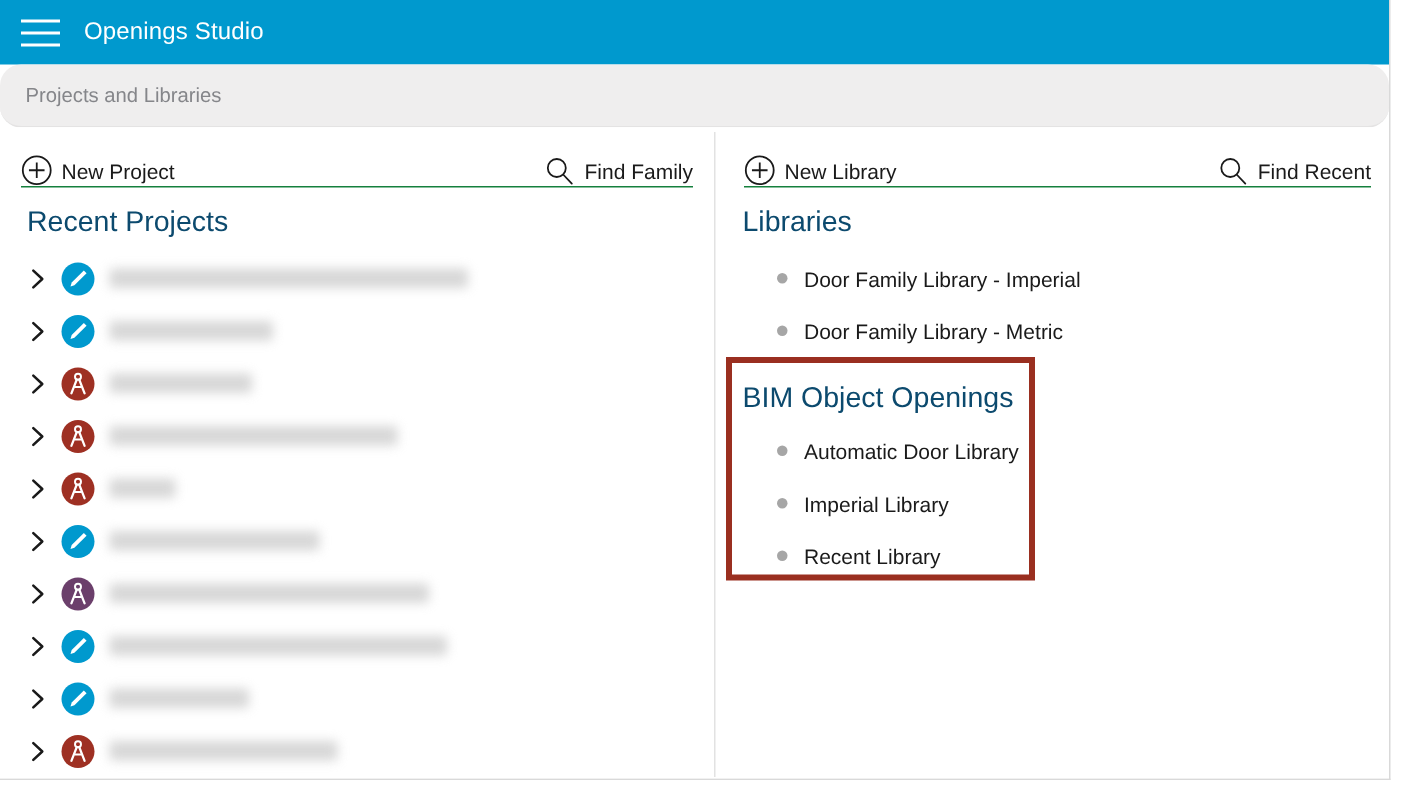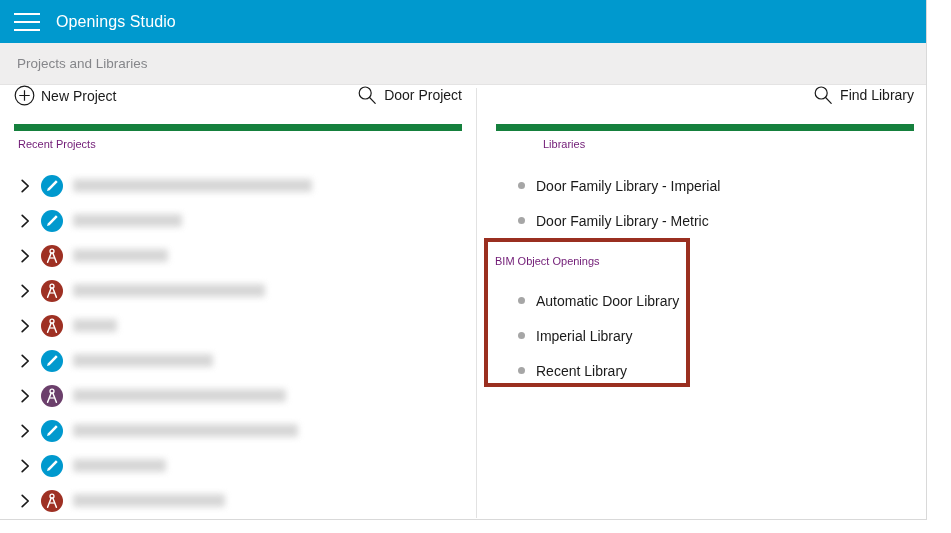--- a/index.html
+++ b/index.html
@@ -64,20 +64,21 @@
   #breadcrumb-bar {
     position: absolute;
     left: 0; top: 43px;
     width: 926px;
     height: 42px;
     background: #efeeee;
     border-bottom: 1px solid #e4e3e3;
     display: flex;
     align-items: center;
     box-sizing: border-box;
+    border-radius: 14px;
   }
   #breadcrumb-text {
     margin-left: 17px;
     font-size: 13.5px;
     color: #85868a;
     white-space: nowrap;
   }
 
   
   #content {
@@ -102,23 +103,23 @@
     height: 434px;
     box-sizing: border-box;
   }
   #projects-panel { left: 0;   width: 476px; }
   #libraries-panel { left: 477px; width: 449px; }
 
   .panel-toolbar {
     position: relative;
     height: 39px;
     margin: 0 14px 0 14px;
-    border-bottom: 7px solid #15803d;
-    display: flex;
-    align-items: flex-start;
+    border-bottom: 1px solid #15803d;
+    display: flex;
+    align-items: flex-end;
   }
   #libraries-panel .panel-toolbar { margin-left: 19px; margin-right: 12px; }
 
   .toolbar-btn {
     display: flex;
     align-items: center;
     cursor: pointer;
     background: none;
     border: none;
     padding: 0;
@@ -139,34 +140,33 @@
   }
   .search-icon {
     width: 20px;
     height: 20px;
     margin-right: 7px;
     flex: 0 0 auto;
   }
 
   
   .section-label {
-    font-size: 11px;
-    color: #701a75;
+    font-size: 19px;
+    color: #0c4a6e;
     white-space: nowrap;
   }
   #recent-projects-label {
     position: absolute;
     left: 18px;
     top: 53px;
   }
   #libraries-label {
     position: absolute;
     left: 18px;
     top: 53px;
-    margin-left: 48px;
   }
 
   
   #project-list {
     position: absolute;
     left: 0;
     top: 83px;
     width: 476px;
   }
   .project-row {
@@ -297,21 +297,21 @@
           <span class="toolbar-btn-label">New Project</span>
         </div>
         <div class="toolbar-spacer"></div>
         <div class="toolbar-btn">
           <span class="search-icon">
             <svg viewBox="0 0 20 20" width="20" height="20">
               <circle cx="8.2" cy="8.0" r="6.0" fill="none" stroke="#1a1a1a" stroke-width="1.2"></circle>
               <path d="M12.6 12.5 L18.2 18.4" stroke="#1a1a1a" stroke-width="1.2" stroke-linecap="round"></path>
             </svg>
           </span>
-          <span class="toolbar-btn-label">Door Project</span>
+          <span class="toolbar-btn-label">Find Family</span>
         </div>
       </div>
 
       <div id="recent-projects-label" class="section-label">Recent Projects</div>
 
       <div id="project-list">
           <div class="project-row">
             <span class="expand-chevron"><svg viewBox="0 0 11 16" width="11" height="16">
                 <path d="M2.2 2.4 L8.2 8.0 L2.2 13.6" fill="none" stroke="#1a1a1a" stroke-width="1.7" stroke-linecap="round" stroke-linejoin="round"></path>
               </svg></span>
@@ -430,29 +430,38 @@
               </svg>
             </span>
             <span class="project-name-redacted" style="width:152px"></span>
           </div>
         </div>
     </div>
 
     <div id="libraries-panel" class="panel">
 
       <div class="panel-toolbar">
+        <div class="toolbar-btn">
+          <span class="plus-icon">
+            <svg viewBox="0 0 21 21" width="21" height="21">
+              <circle cx="10.5" cy="10.5" r="9.3" fill="none" stroke="#1a1a1a" stroke-width="1.2"></circle>
+              <path d="M10.5 5.3 L10.5 15.7 M5.3 10.5 L15.7 10.5" stroke="#1a1a1a" stroke-width="1.2"></path>
+            </svg>
+          </span>
+          <span class="toolbar-btn-label">New Library</span>
+        </div>
         <div class="toolbar-spacer"></div>
         <div class="toolbar-btn">
           <span class="search-icon">
             <svg viewBox="0 0 20 20" width="20" height="20">
               <circle cx="8.2" cy="8.0" r="6.0" fill="none" stroke="#1a1a1a" stroke-width="1.2"></circle>
               <path d="M12.6 12.5 L18.2 18.4" stroke="#1a1a1a" stroke-width="1.2" stroke-linecap="round"></path>
             </svg>
           </span>
-          <span class="toolbar-btn-label">Find Library</span>
+          <span class="toolbar-btn-label">Find Recent</span>
         </div>
       </div>
 
       <div id="libraries-label" class="section-label">Libraries</div>
 
       <div id="library-list">
           <div class="library-item">
             <span class="library-bullet"></span>
             <span class="library-name">Door Family Library - Imperial</span>
           </div>

